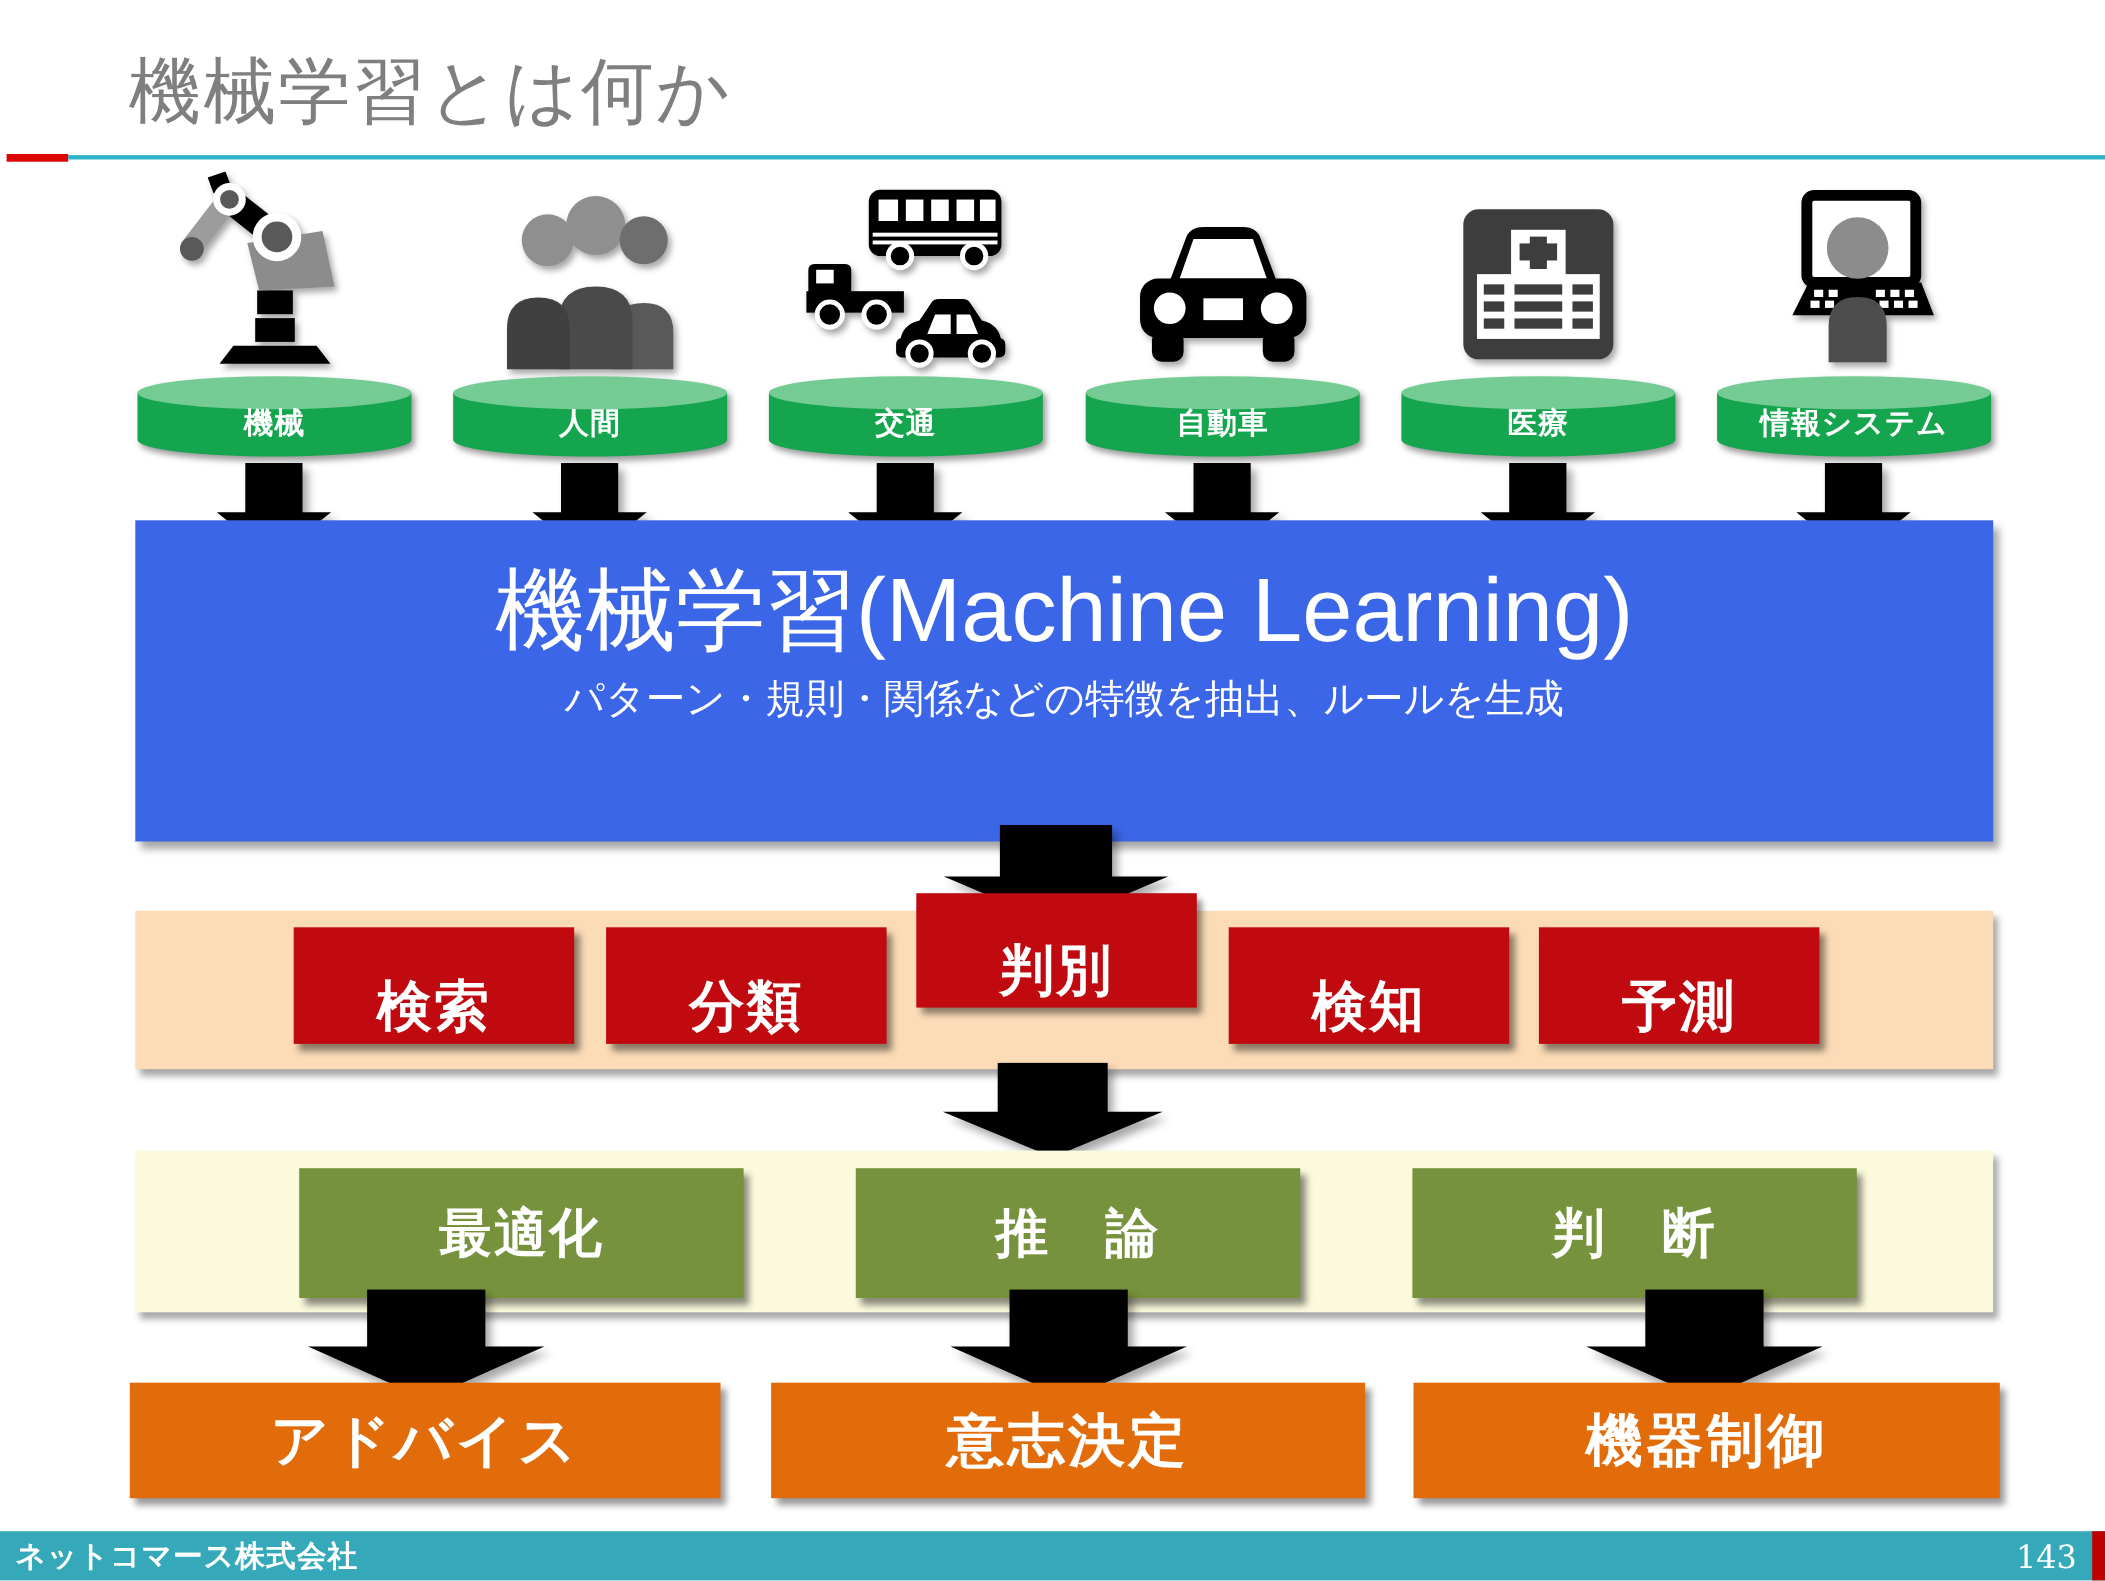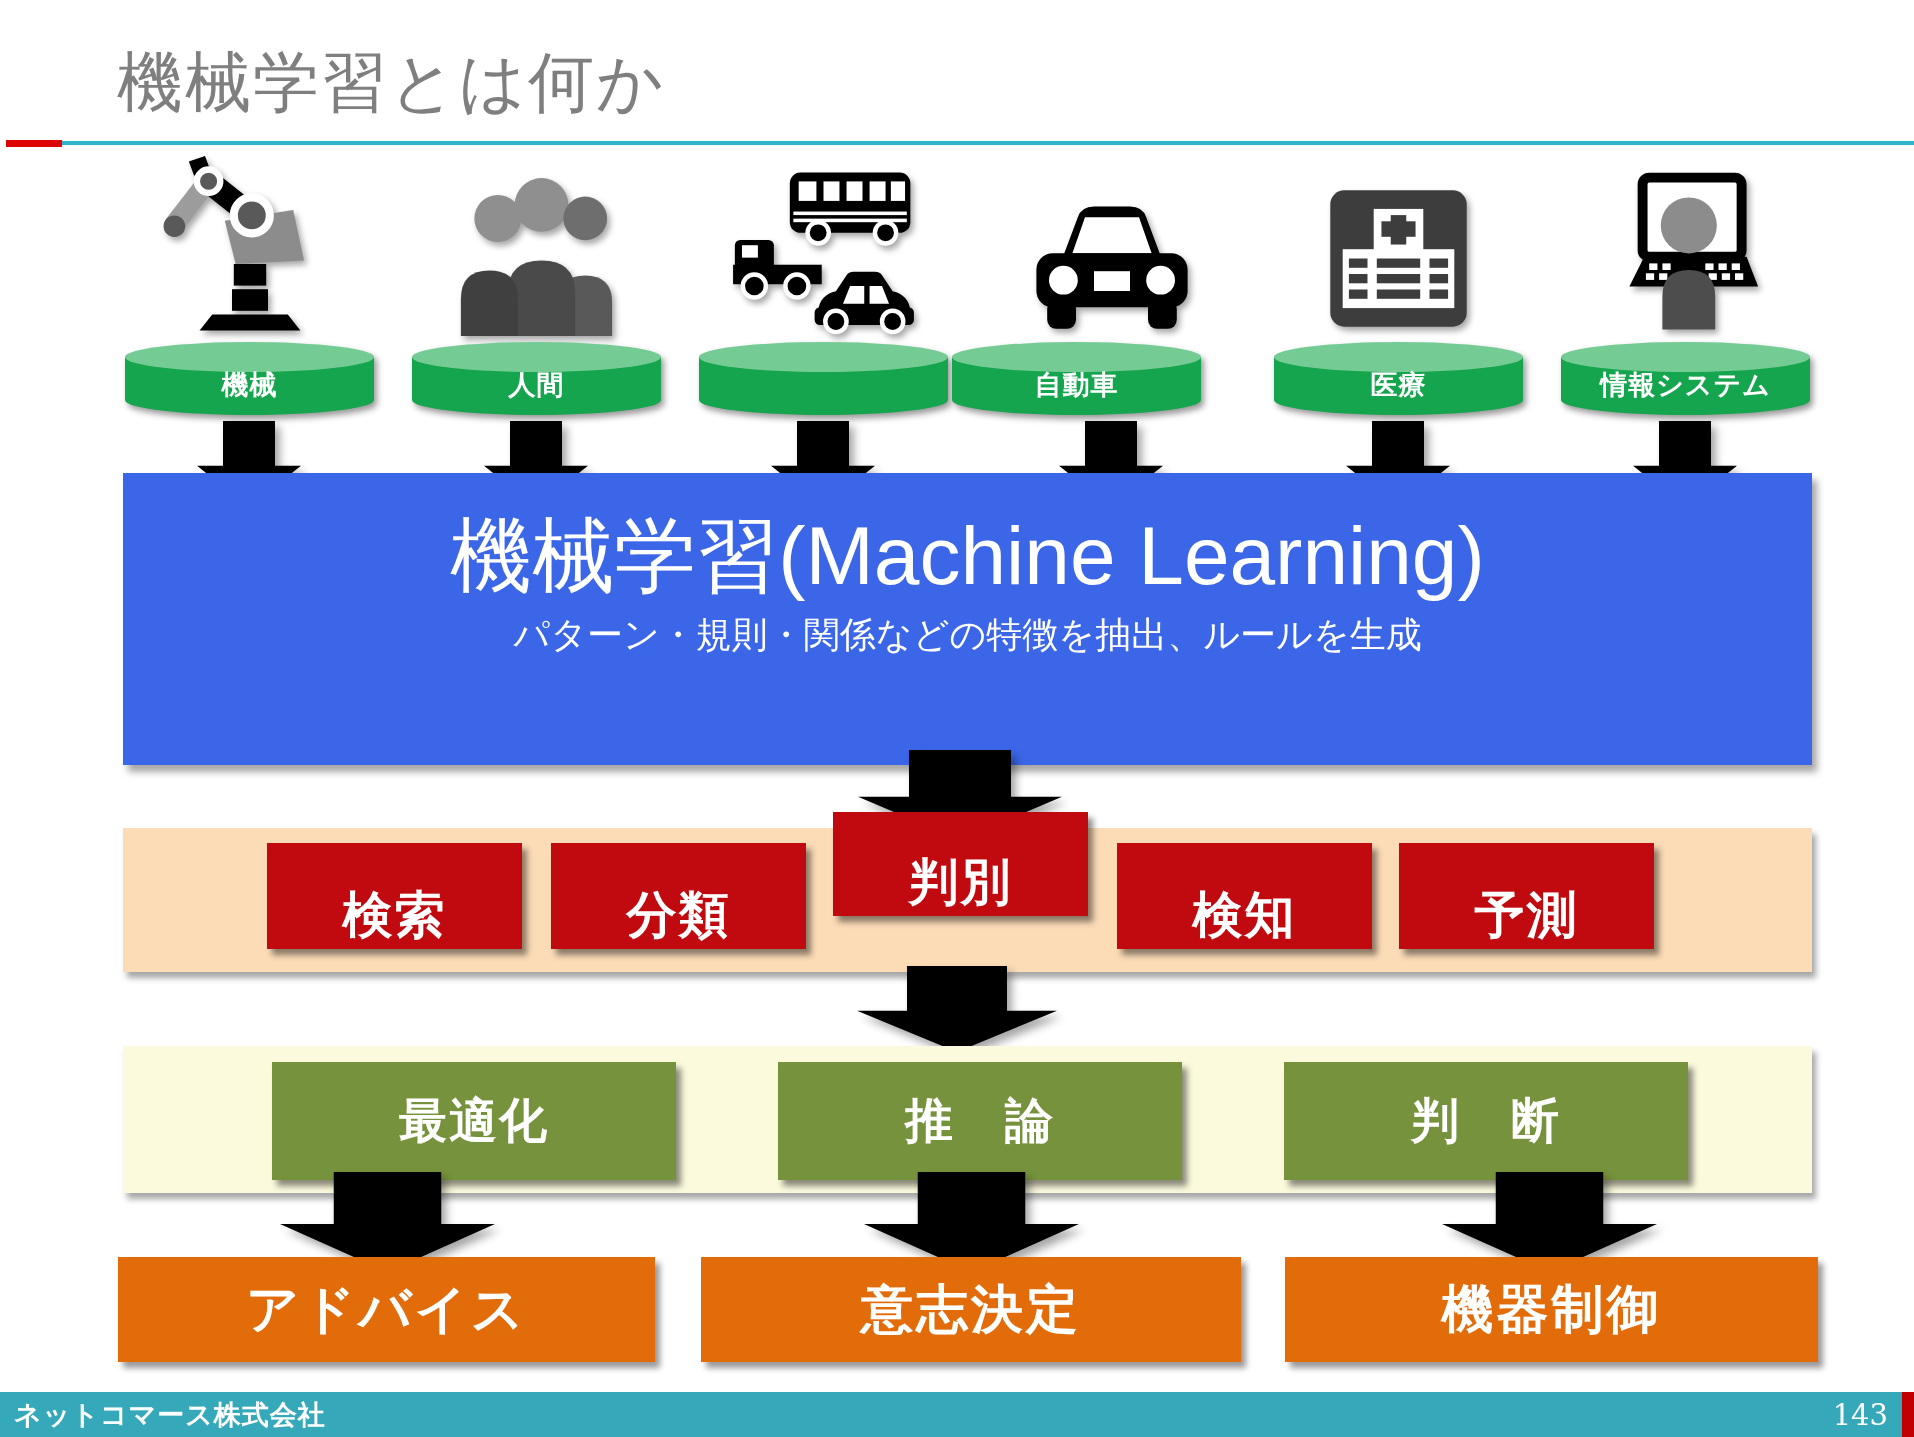--- a/index.html
+++ b/index.html
@@ -132,40 +132,41 @@
       <polygon points="81,72 88,72 92,82 81,82" fill="#fff"></polygon>
       <circle cx="62" cy="92" r="6" fill="#000" stroke="#fff" stroke-width="2.5"></circle>
       <circle cx="94" cy="92" r="6" fill="#000" stroke="#fff" stroke-width="2.5"></circle>
     </svg>
   </div>
   <div class="abs" style="left:697px;top:340px;width:253px;height:78px;">
     <svg class="cyl" width="253" height="78" viewBox="0 0 254 78" preserveAspectRatio="none">
       <path d="M2 17 L2 60 A125 15 0 0 0 252 60 L252 17 Z" fill="#16a54f"></path>
       <ellipse cx="127" cy="17" rx="125" ry="15" fill="#74cc94"></ellipse>
     </svg>
+    <div class="cyl-label">交通</div>
   </div>
   <div class="abs arrow" style="left:771px;top:421px;">
     <svg width="104" height="86">
         <use href="#arrow-down" width="104" height="86"></use>
       </svg>
   </div>
 
   <div class="abs icon-wrap" style="left:985px;top:150px;width:253px;height:186px;">
     <svg width="180" height="162" viewBox="0 0 100 90">
       <path d="M22 48 l9-24 q2-6 9-6 h20 q7 0 9 6 l9 24 z" fill="#000"></path>
       <polygon points="28,44 35,24 65,24 72,44" fill="#fff"></polygon>
       <rect x="8" y="44" width="84" height="30" rx="9" fill="#000"></rect>
       <rect x="14" y="70" width="16" height="16" rx="5" fill="#000"></rect>
       <rect x="70" y="70" width="16" height="16" rx="5" fill="#000"></rect>
       <circle cx="23" cy="59" r="8" fill="#fff"></circle>
       <circle cx="77" cy="59" r="8" fill="#fff"></circle>
       <rect x="40" y="54" width="20" height="11" fill="#fff"></rect>
     </svg>
   </div>
-  <div class="abs" style="left:950px;top:340px;width:253px;height:78px;">
+  <div class="abs" style="left:985px;top:340px;width:253px;height:78px;">
     <svg class="cyl" width="253" height="78" viewBox="0 0 254 78" preserveAspectRatio="none">
       <path d="M2 17 L2 60 A125 15 0 0 0 252 60 L252 17 Z" fill="#16a54f"></path>
       <ellipse cx="127" cy="17" rx="125" ry="15" fill="#74cc94"></ellipse>
     </svg>
     <div class="cyl-label">自動車</div>
   </div>
   <div class="abs arrow" style="left:1059px;top:421px;">
     <svg width="104" height="86">
         <use href="#arrow-down" width="104" height="86"></use>
       </svg>

